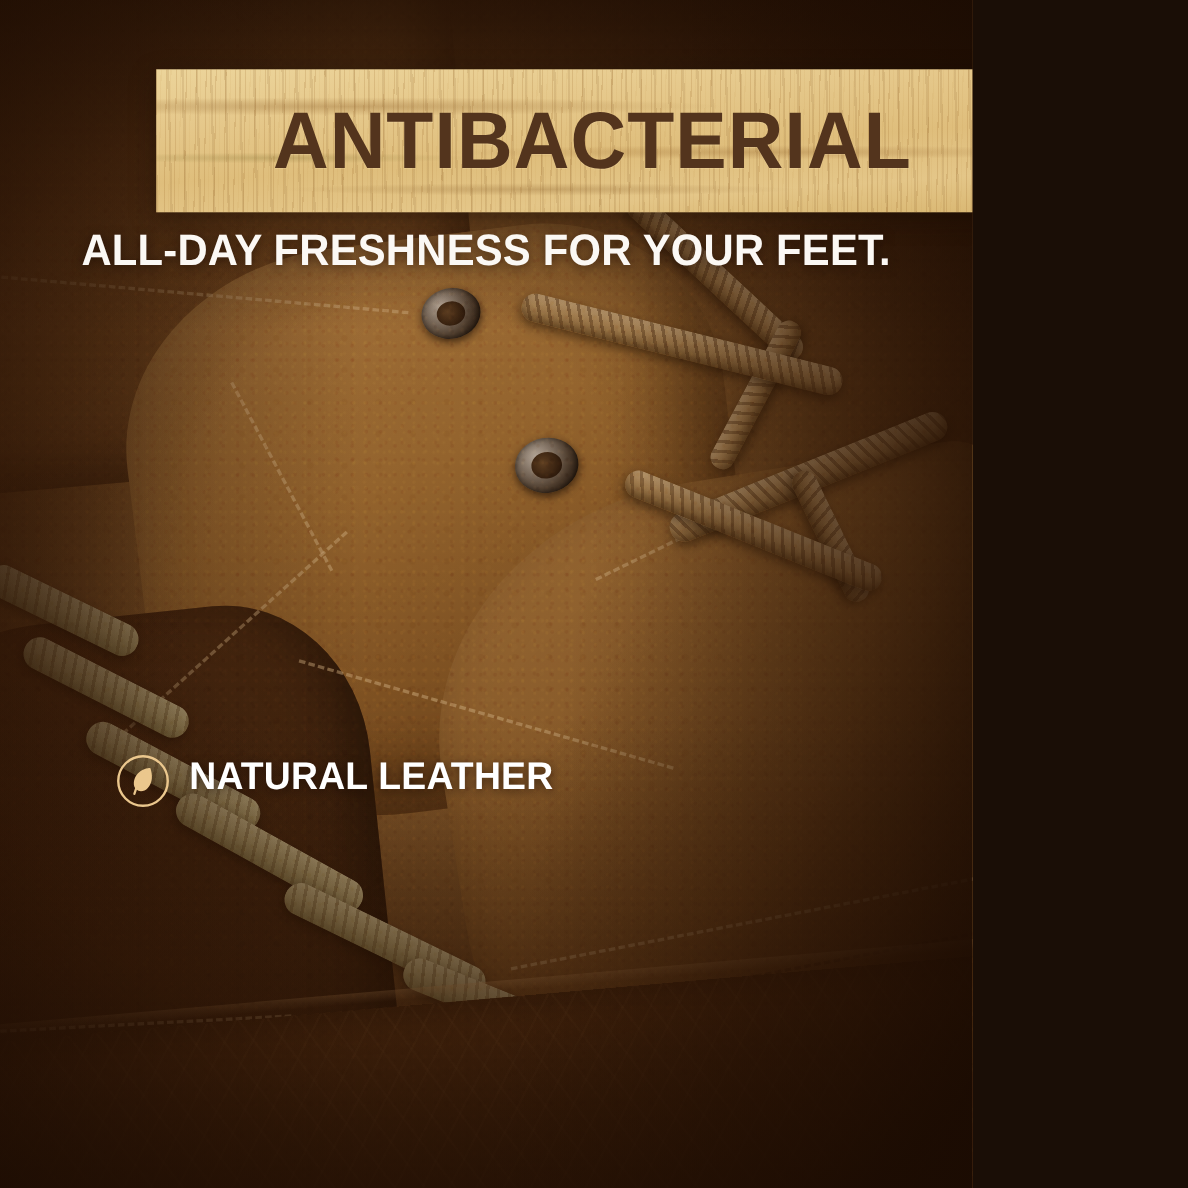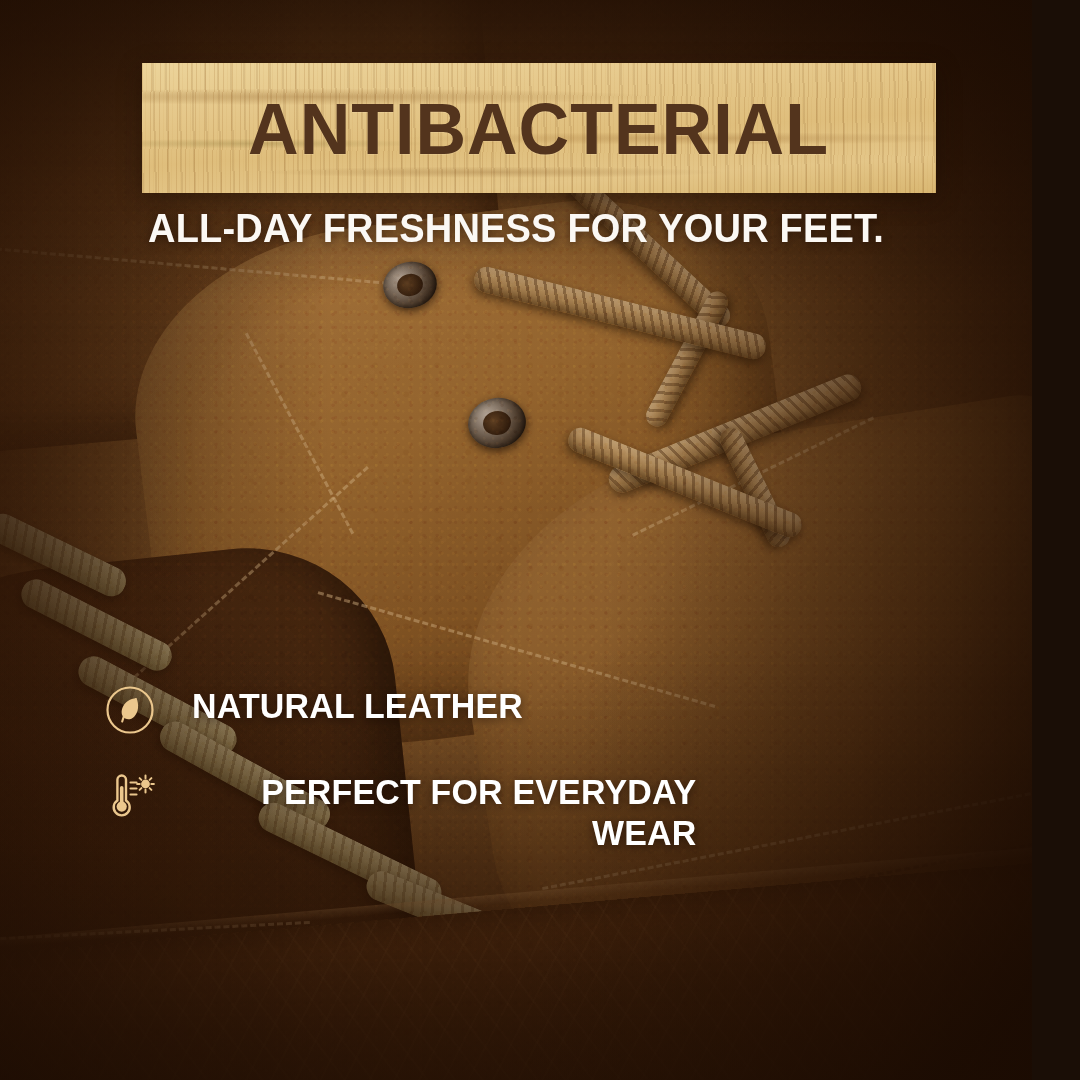--- a/index.html
+++ b/index.html
@@ -1,21 +1,21 @@
 <!DOCTYPE html>
 <html><head>
 <meta charset="utf-8">
 <title>Antibacterial Shoe Ad</title>
 <style>
   * { margin:0; padding:0; box-sizing:border-box; }
   html,body { background:#1a0e06; }
 
   .canvas{
     position:relative;
-    width:1032px; height:1080px;
+    width:884px; height:1080px;
     overflow:hidden;
     font-family:"Liberation Sans", sans-serif;
     background:#5a3418;
   }
 
   
   .photo{ position:absolute; inset:0; overflow:hidden; }
 
   
   .photo-base{
@@ -219,21 +219,21 @@
     transform:scaleX(.95);
     text-shadow:0 2px 10px rgba(24,10,2,.55);
     white-space:nowrap;
   }
 
   
   .features{
     position:absolute; left:104px; top:686px; width:700px;
     display:flex; flex-direction:column; gap:36px;
   }
-  .feature{ display:flex; align-items:flex-start; gap:36px;text-align:right; }
+  .feature{ display:flex; align-items:flex-start; gap:16px; }
   .feat-icon{
     flex:0 0 auto; width:52px; height:52px;
     display:flex; align-items:center; justify-content:center;
     margin-top:-2px;
   }
   .feat-label{
     font-weight:700; font-size:35px; line-height:1.16;
     letter-spacing:.2px; color:#ffffff;
     transform:scaleX(.97); transform-origin:left center;
     text-shadow:0 2px 9px rgba(22,9,2,.6);
@@ -306,29 +306,16 @@
         <svg width="50" height="50" viewBox="0 0 50 50" fill="none">
           <circle cx="25" cy="25" r="22.5" stroke="#EBC78D" stroke-width="2.2"></circle>
           <path d="M31.5 13.2c2.6 6.1 2.2 13.6-2.1 18.2-3.1 3.3-7.7 3.9-10.6 1.2-3.1-2.9-2.7-8.6.4-13 2.7-3.9 7.3-6.3 12.3-6.4z" fill="#EBC78D"></path>
           <path d="M30.8 14.2c-5.2 3.6-10.3 9.8-13.6 22.4" stroke="#EBC78D" stroke-width="2.1" stroke-linecap="round"></path>
         </svg>
       </span>
       <span class="feat-label">NATURAL LEATHER</span>
     </div>
 
 
-    <div class="feature">
-      <span class="feat-icon">
-        <svg width="52" height="52" viewBox="0 0 52 52" fill="none">
-          <path d="M13.4 30.6V9.8a4.3 4.3 0 0 1 8.6 0v20.8a8 8 0 1 1-8.6 0z" stroke="#EBC78D" stroke-width="2.4"></path>
-          <circle cx="17.7" cy="36.6" r="5.1" fill="#EBC78D"></circle>
-          <rect x="15.9" y="16" width="3.6" height="17" rx="1.8" fill="#EBC78D"></rect>
-          <path d="M26.5 12.5h6M26.5 18.5h6M26.5 24.5h6" stroke="#EBC78D" stroke-width="2.2" stroke-linecap="round"></path>
-          <circle cx="41.5" cy="14" r="4.4" fill="#EBC78D"></circle>
-          <path d="M41.5 5.6v2.6M41.5 19.8v2.6M33.1 14h2.6M47.3 14h2.6M35.6 8.1l1.8 1.8M45.6 18.1l1.8 1.8M47.4 8.1l-1.8 1.8M37.4 18.1l-1.8 1.8" stroke="#EBC78D" stroke-width="2" stroke-linecap="round"></path>
-        </svg>
-      </span>
-      <span class="feat-label">PERFECT FOR EVERYDAY WEAR</span>
-    </div>
 
   </div>
 
 </div>
 
 </body></html>

